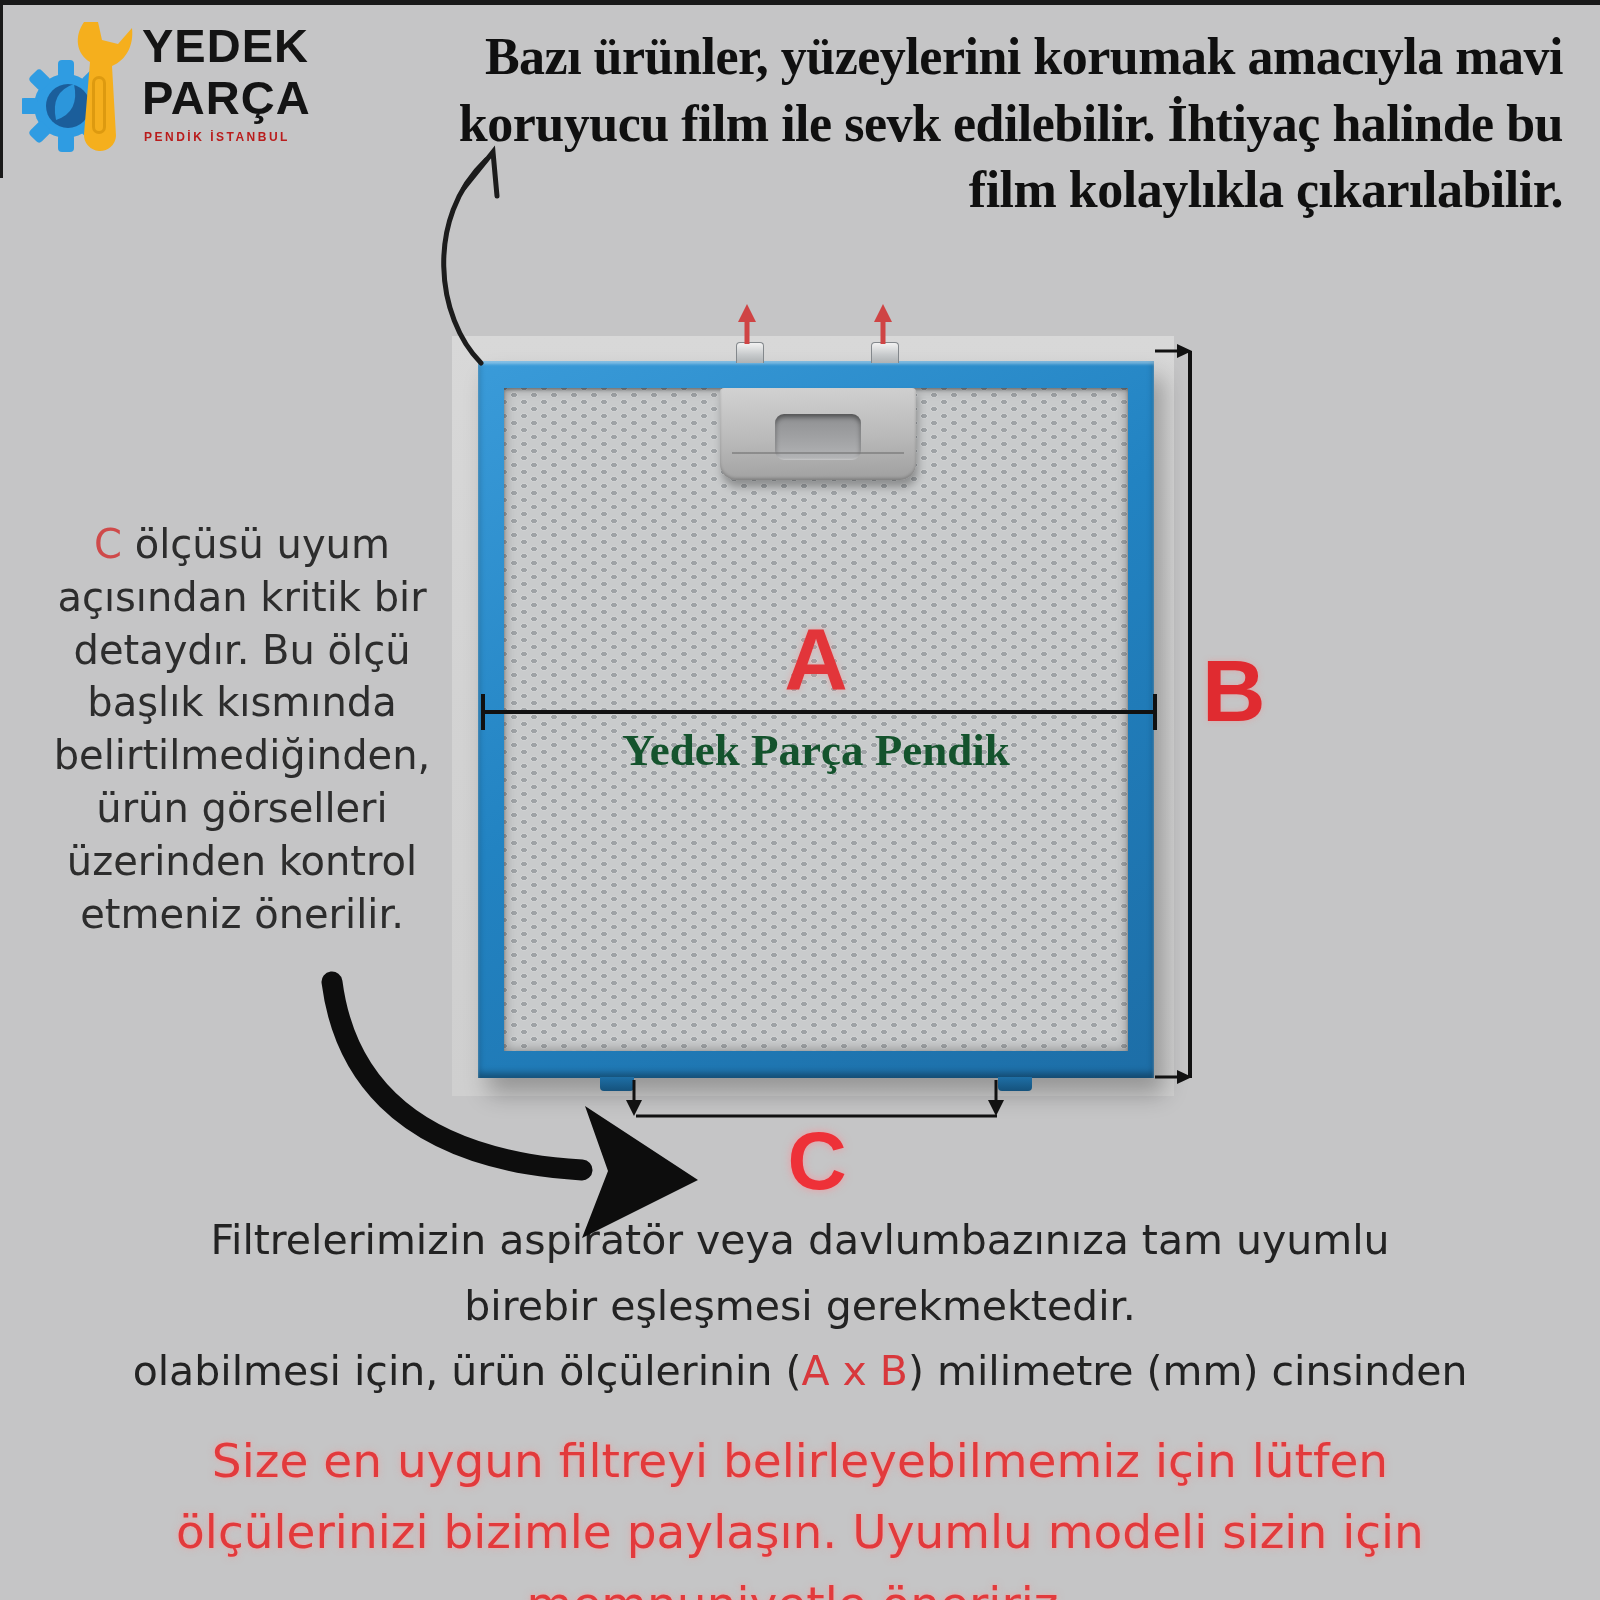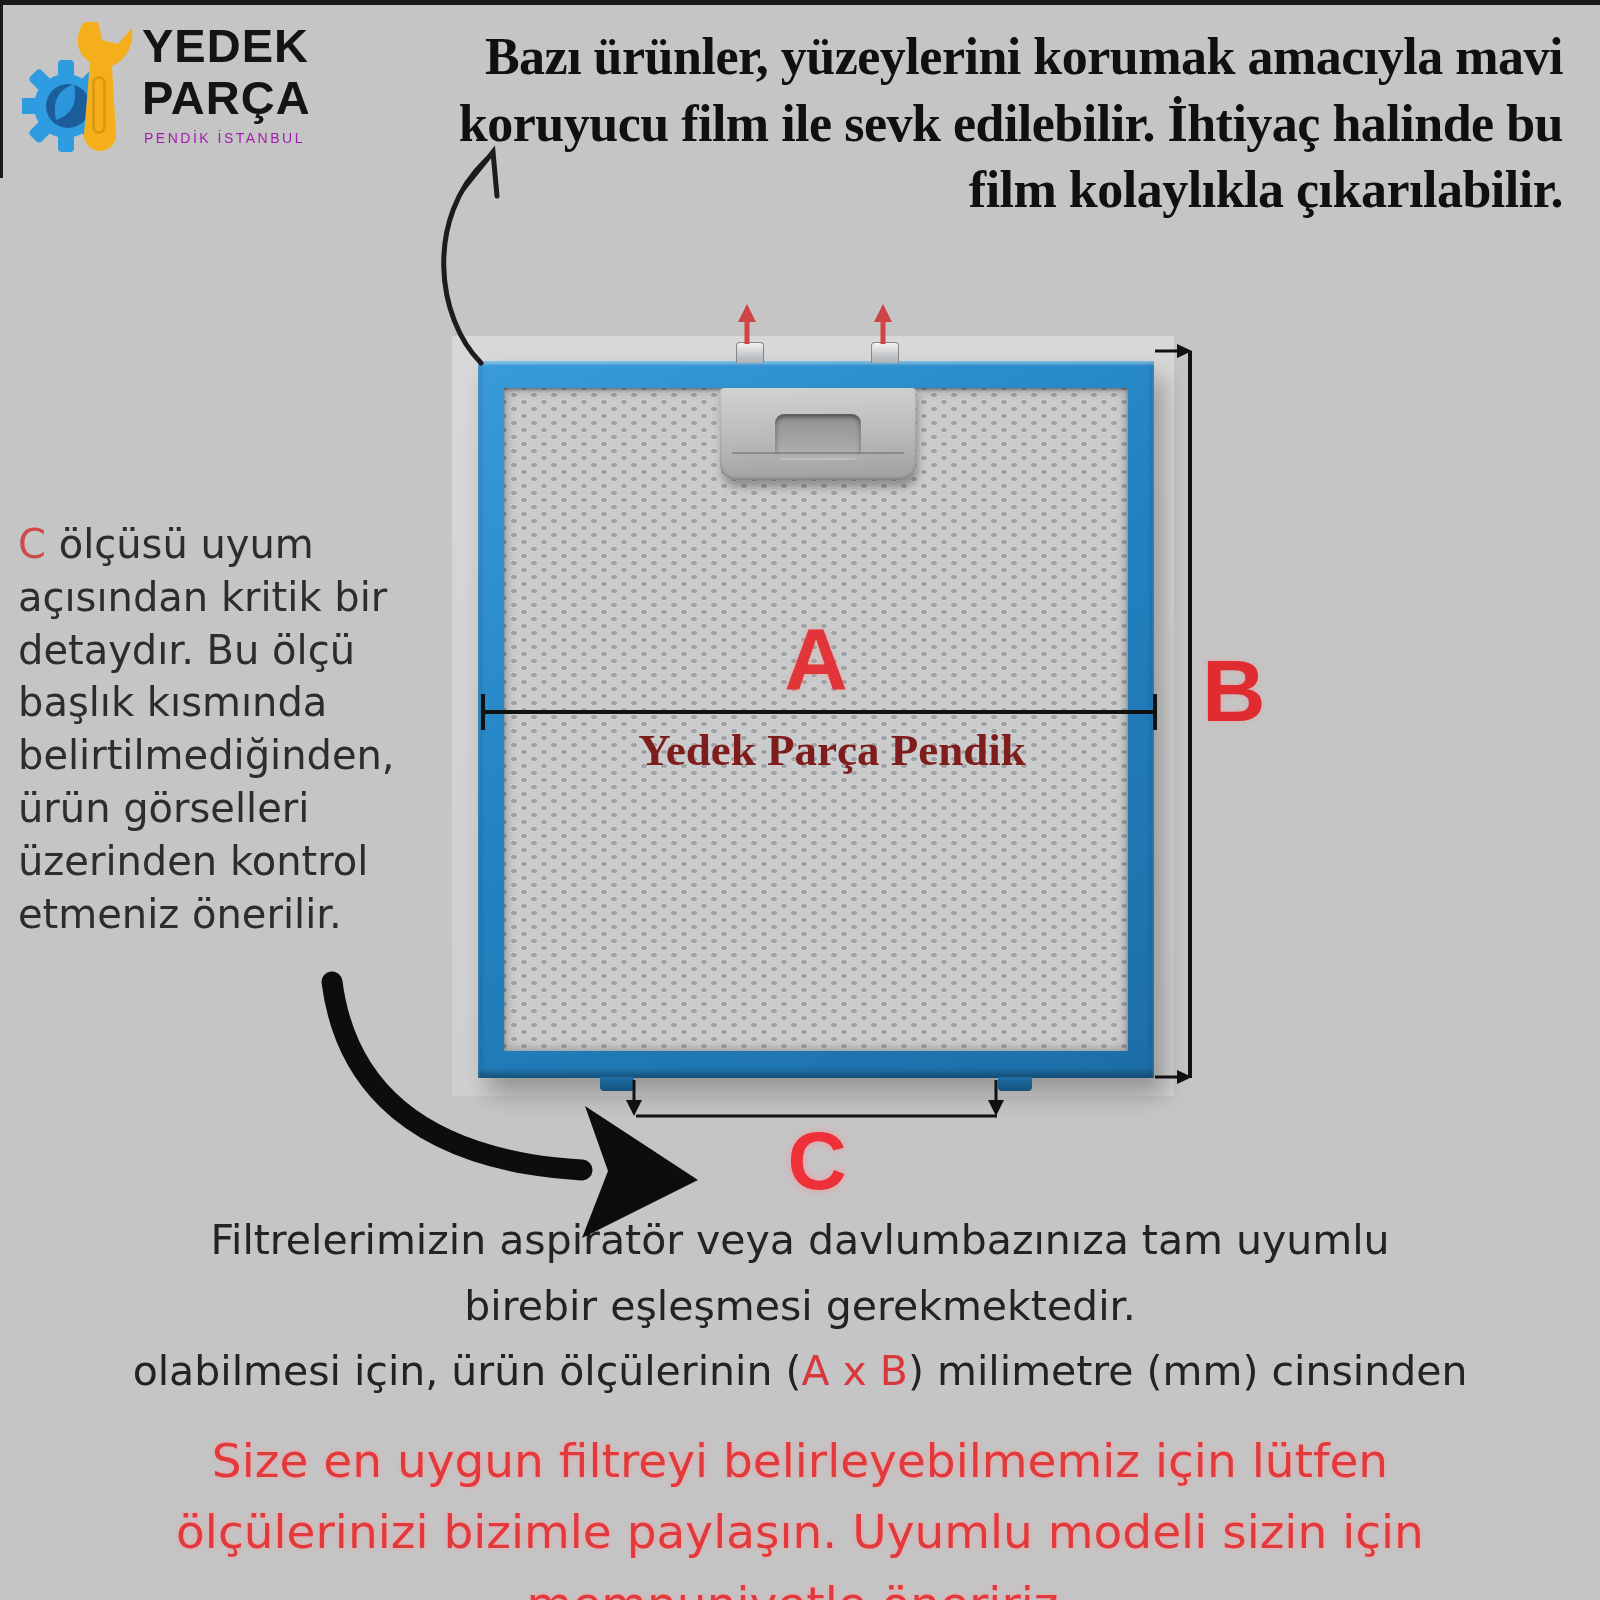--- a/index.html
+++ b/index.html
@@ -9,35 +9,35 @@
 
   
   .top-strip{left:0;top:0;width:1600px;height:5px;background:#191919;}
   .left-strip{left:0;top:0;width:3px;height:178px;background:#191919;}
 
   
   .logo{left:22px;top:12px;width:370px;height:170px;}
   .logo-icon{left:0;top:6px;width:122px;height:148px;}
   .logo-word{left:120px;top:8px;font-family:"Liberation Sans",sans-serif;
              font-weight:bold;font-size:47px;line-height:52px;letter-spacing:1px;color:#141414;}
-  .logo-sub{left:122px;top:118px;font-family:"Liberation Sans",sans-serif;font-weight:normal;
-            font-size:14px;letter-spacing:2.5px;color:#a21caf;}
+  .logo-sub{left:122px;top:118px;font-family:"Liberation Sans",sans-serif;font-weight:bold;
+            font-size:12px;letter-spacing:2.5px;color:#b91c1c;}
 
   
   .heading{left:383px;top:24px;width:1180px;text-align:right;
            font-family:"Liberation Serif",serif;font-weight:bold;font-size:52px;
            line-height:1.28;color:#101010;letter-spacing:-0.5px;}
 
   
   .tab-note{left:530px;top:236px;width:520px;text-align:center;
             font-size:27px;line-height:1.45;color:#3c3c3c;}
   .soft-red{color:#cf4a4a;}
 
   
-  .left-note{left:18px;top:518px;width:448px;text-align:left;
+  .left-note{left:18px;top:518px;width:448px;text-align:center;
              font-size:40px;line-height:1.32;color:#2d2d2d;}
 
   
   .photo-panel{left:452px;top:336px;width:722px;height:760px;
                background:linear-gradient(180deg,#d8d8d8 0%,#d2d2d2 55%,#cfcfcf 100%);}
   .frame{left:478px;top:361px;width:676px;height:717px;
          background:linear-gradient(150deg,#3a9bd9 0%,#2283c2 45%,#1d6ea7 100%);
          box-shadow:inset 0 3px 3px rgba(255,255,255,.4),inset 0 -5px 7px rgba(0,0,0,.35),
                     10px 16px 22px rgba(0,0,0,.28);}
   .mesh{left:504px;top:388px;width:624px;height:663px;
@@ -57,21 +57,21 @@
   .handle-line{left:732px;top:452px;width:172px;height:2px;background:rgba(110,110,110,.55);}
   .tab-top{top:342px;width:26px;height:20px;border-radius:4px 4px 0 0;
            background:linear-gradient(180deg,#f2f2f2 0%,#c6c9cb 60%,#aeb2b4 100%);
            border:1px solid #83888c;border-bottom:none;}
   .tab-top.t1{left:736px;} .tab-top.t2{left:871px;}
   .tab-bottom{top:1077px;width:34px;height:14px;border-radius:0 0 4px 4px;
               background:linear-gradient(180deg,#1e6fa6 0%,#15527c 100%);}
   .tab-bottom.t1{left:600px;} .tab-bottom.t2{left:998px;}
 
   .watermark{left:504px;top:724px;width:624px;text-align:center;
-             font-family:"Liberation Serif",serif;font-weight:bold;font-size:45px;color:#7f1d1d;padding-left:16px;}
+             font-family:"Liberation Serif",serif;font-weight:bold;font-size:45px;color:#14532d;}
 
   
   .dim{font-family:"Liberation Sans",sans-serif;font-weight:bold;}
   .dim-a{left:504px;top:608px;width:624px;text-align:center;font-size:88px;color:#e2353a;
          text-shadow:0 0 6px rgba(255,130,130,.45);}
   .dim-b{left:1202px;top:640px;font-size:88px;color:#e02b30;
          text-shadow:0 0 6px rgba(255,130,130,.4);}
   .dim-c{left:636px;top:1114px;width:362px;text-align:center;font-size:82px;color:#ee3138;
          text-shadow:0 0 8px rgba(255,140,150,.75);}
 

